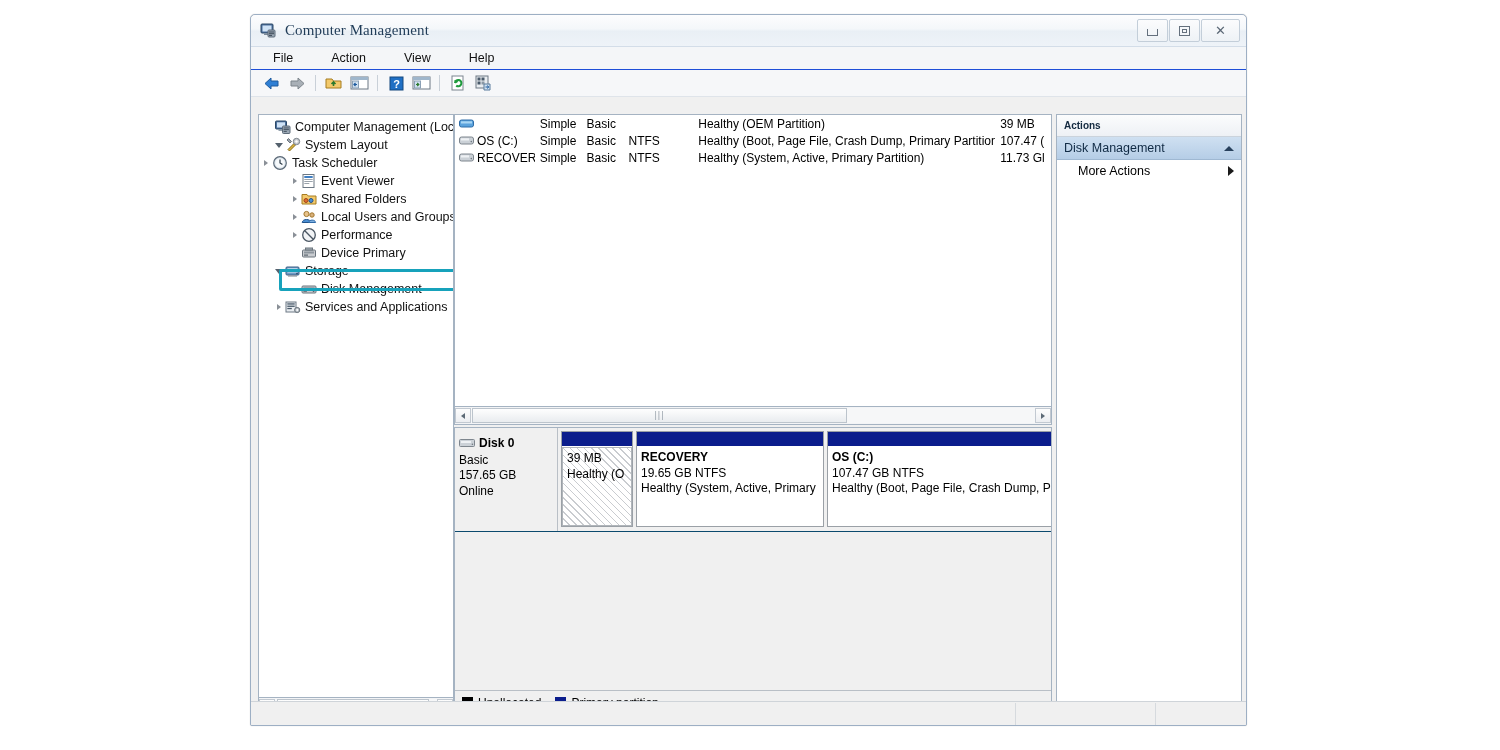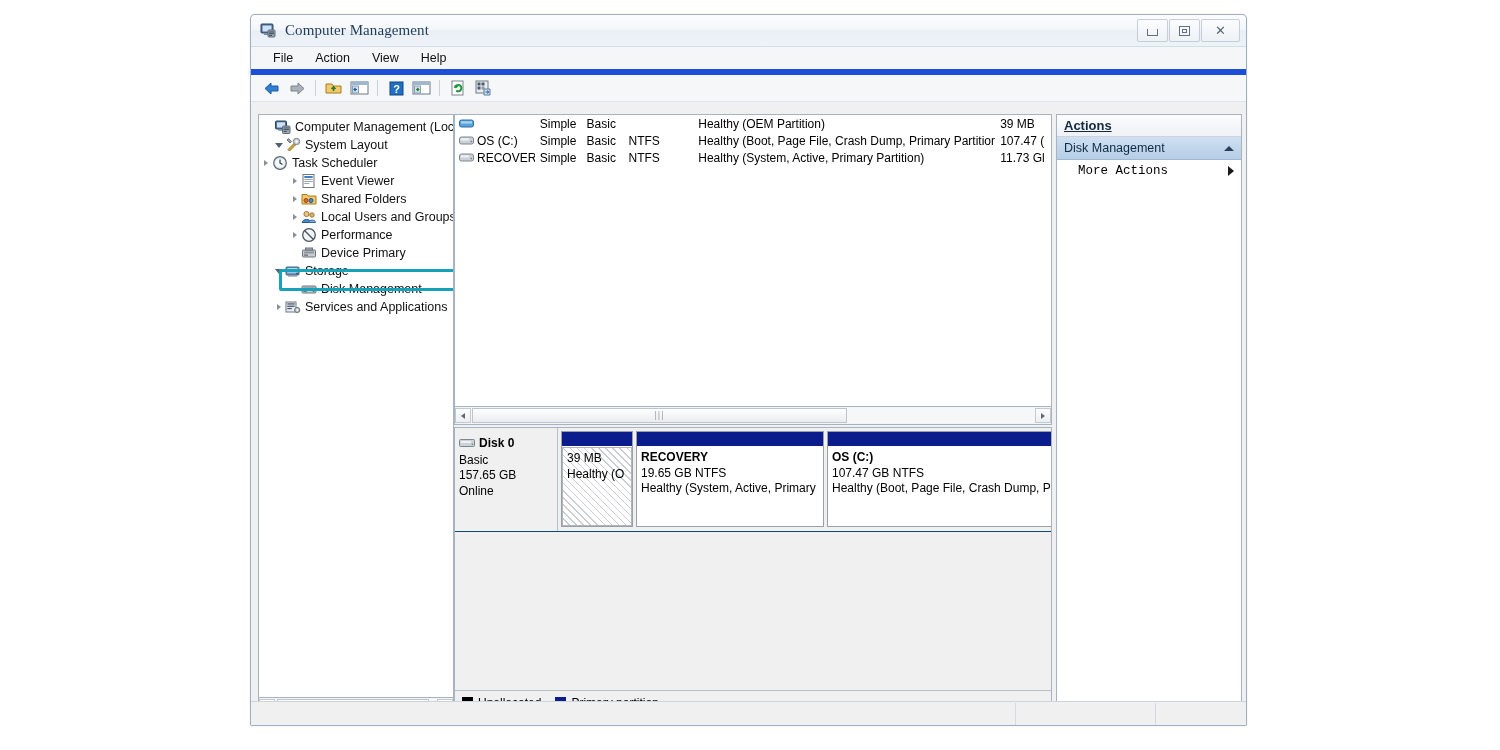--- a/index.html
+++ b/index.html
@@ -42,22 +42,22 @@
     color:#3a4a5a;font-size:11px;
   }
   .winbtn.close{width:37px;}
   .wb-min{width:11px;height:7px;border:1px solid #64707d;border-top:none;box-sizing:border-box;margin-top:4px;}
   .wb-max{width:11px;height:10px;border:1px solid #64707d;box-sizing:border-box;position:relative;}
   .wb-max:after{content:"";position:absolute;left:2px;top:2px;right:2px;bottom:2px;border:1px solid #64707d;}
   .wb-close{font-size:13px;color:#5a6775;line-height:1;font-family:"DejaVu Sans",sans-serif;}
 
   
   .menubar{
-    height:22px;background:#f4f6f8;border-bottom:6px solid #1d4ed8;
-    display:flex;align-items:center;padding-left:11px;gap:0px;
+    height:22px;background:#f4f6f8;border-bottom:1px solid #1d4ed8;
+    display:flex;align-items:center;padding-left:11px;gap:16px;
   }
   .menu-item{padding:2px 11px;font-size:12.5px;color:#111;cursor:default;}
 
   
   .toolbar{
     height:26px;background:#f6f7f9;border-bottom:1px solid #dfe4ea;
     display:flex;align-items:center;padding-left:10px;gap:3px;
   }
   .tb{width:22px;height:21px;display:flex;align-items:center;justify-content:center;}
   .tb-sep{width:1px;height:16px;background:#c9d0d8;margin:0 4px;}
@@ -138,25 +138,25 @@
   .legend{
     position:absolute;left:0;bottom:0;width:596px;height:23px;background:#f0f0f0;
     border-top:1px solid #b9bfc6;display:flex;align-items:center;padding-left:7px;gap:6px;font-size:12px;
   }
   .sw{width:11px;height:11px;display:inline-block;}
   .legend-item{display:flex;align-items:center;gap:5px;margin-right:8px;}
 
   
   .act-pane{left:805px;top:19px;width:186px;height:601px;border:1px solid #a5b3c2;background:#fff;box-sizing:border-box;overflow:hidden;}
   .act-head{height:21px;background:linear-gradient(to bottom,#fbfcfd,#eef1f5);border-bottom:1px solid #cbd3dc;
-    display:flex;align-items:center;padding-left:7px;font-weight:bold;font-size:13px;color:#13293f;text-decoration:underline;}
+    display:flex;align-items:center;padding-left:7px;font-weight:bold;font-size:10px;color:#13293f;}
   .act-sel{height:22px;background:linear-gradient(to bottom,#cfe0f1,#b5cde6);border-bottom:1px solid #9fb8d2;
     display:flex;align-items:center;padding:0 7px;font-size:12.5px;color:#102a44;}
   .act-sel .chev{margin-left:auto;width:0;height:0;border-left:5px solid transparent;border-right:5px solid transparent;border-bottom:5px solid #27405c;}
-  .act-item{height:22px;display:flex;align-items:center;padding:0 7px 0 21px;font-size:12.5px;font-family:Liberation Mono, monospace;}
+  .act-item{height:22px;display:flex;align-items:center;padding:0 7px 0 21px;font-size:12.5px;}
   .act-item .chev{margin-left:auto;width:0;height:0;border-top:5px solid transparent;border-bottom:5px solid transparent;border-left:6px solid #1a1a1a;}
 
   
   .statusbar{
     position:absolute;left:0;bottom:0;width:995px;height:23px;
     background:#f0f0f0;border-top:1px solid #cfd4d9;display:flex;align-items:center;
   }
   .st-cell{height:22px;border-right:1px solid #d6dade;box-sizing:border-box;}
 </style>
 </head>

